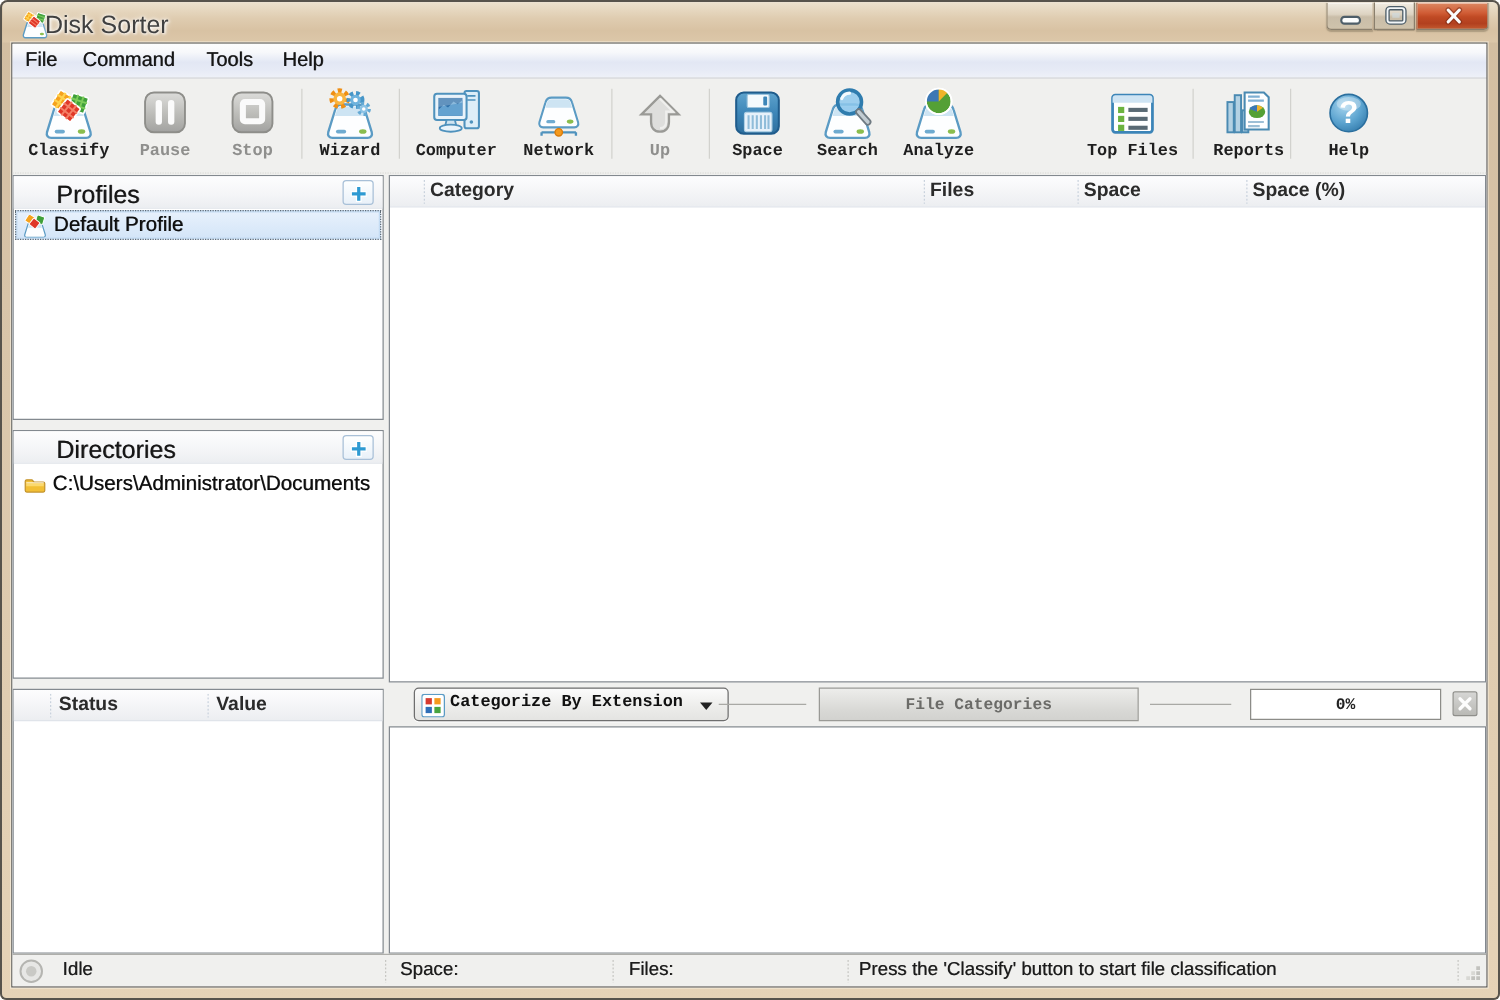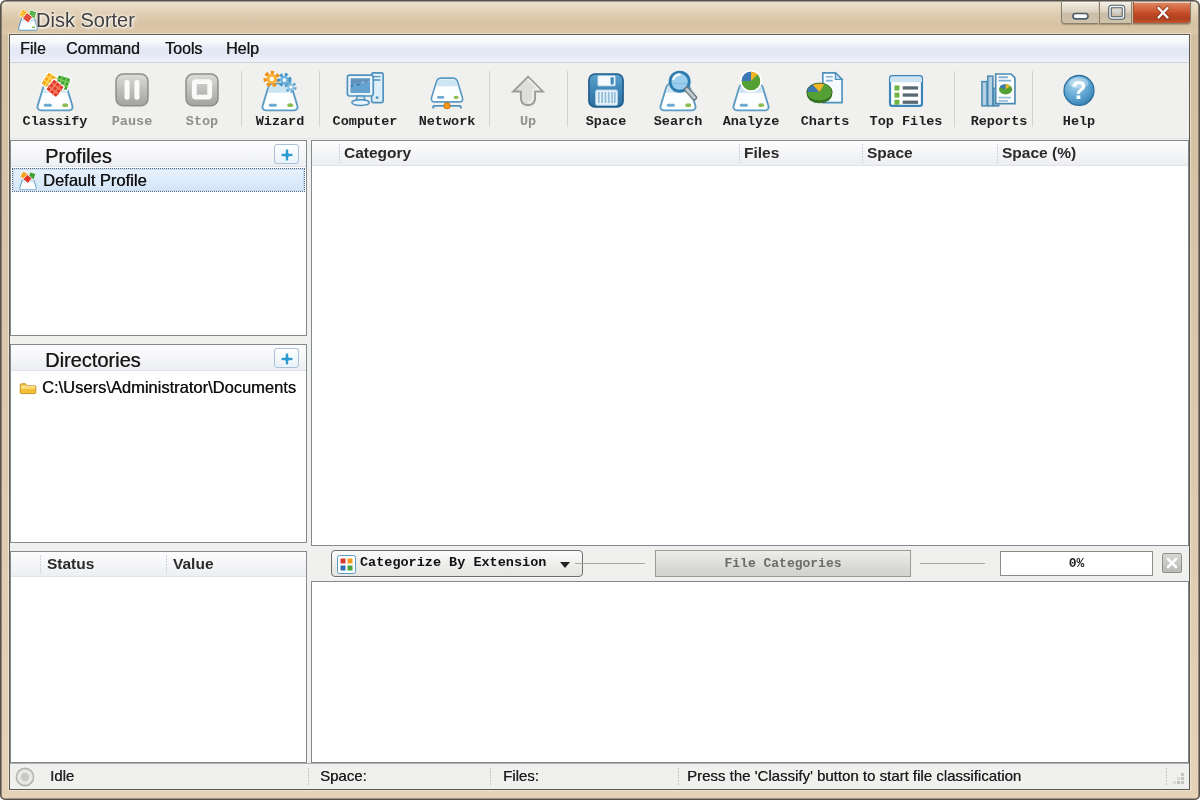--- a/index.html
+++ b/index.html
@@ -297,33 +297,20 @@
           <g transform="translate(0,4)">
               <use href="#drv"></use>
             </g>
           <circle cx="20" cy="11" r="9.3" fill="#54a035" stroke="#fff" stroke-width="1.3"></circle>
           <path d="M20,11 L20,1.7 A9.3,9.3 0 0 0 10.7,11 Z" fill="#3c78b4"></path>
           <path d="M20,11 L20,1.7 A9.3,9.3 0 0 1 26.6,4.4 Z" fill="#f0b429"></path>
           <circle cx="20" cy="11" r="9.3" fill="none" stroke="#fff" stroke-width="1.3"></circle>
         </svg>
         <span class="tb-label">Analyze</span>
       </div>
-      <div class="tb-btn" style="left:777px;width:76px">
-        <svg class="tb-ico" width="44" height="44" viewBox="0 0 40 40">
-          <path d="M18,3.5 H29.5 L35.5,9.5 V30.5 H18 Z" fill="#f4fafe" stroke="#4f92bd" stroke-width="1.5"></path>
-          <path d="M29.5,3.5 V9.5 H35.5 Z" fill="#cfe4f3" stroke="#4f92bd" stroke-width="1.2"></path>
-          <path d="M21,7 H27 M21,10.5 H27" stroke="#7fb0d4" stroke-width="1.5"></path>
-          <ellipse cx="15" cy="23" rx="11.5" ry="8.2" fill="#3a7a26"></ellipse>
-          <ellipse cx="15" cy="21" rx="11.5" ry="8.2" fill="#54a035"></ellipse>
-          <path d="M15,21 L3.5,21 A11.5,8.2 0 0 1 8.6,14.2 Z" fill="#3c78b4"></path>
-          <path d="M15,21 L8.6,14.2 A11.5,8.2 0 0 1 19.5,13.6 Z" fill="#f0b429"></path>
-          <ellipse cx="15" cy="21" rx="11.5" ry="8.2" fill="none" stroke="#2f6020" stroke-width="0.8"></ellipse>
-        </svg>
-        <span class="tb-label">Charts</span>
-      </div>
       <div class="tb-btn" style="left:854px;width:84px">
         <svg class="tb-ico" width="44" height="44" viewBox="0 0 40 40">
           <rect x="5.5" y="6.5" width="29" height="27" rx="2" fill="#fff" stroke="#3c85b8" stroke-width="2"></rect>
           <path d="M5.5,8.5 C5.5,7.4 6.4,6.5 7.5,6.5 H32.5 C33.6,6.5 34.5,7.4 34.5,8.5 V12 H5.5 Z" fill="#cfe4f3"></path>
           <rect x="9.5" y="15" width="4.5" height="4.5" fill="#6cb33f"></rect>
           <rect x="9.5" y="21.5" width="4.5" height="4.5" fill="#6cb33f"></rect>
           <rect x="9.5" y="28" width="4.5" height="4.5" fill="#6cb33f"></rect>
           <g fill="#5a6a74">
             <rect x="17" y="15.7" width="14" height="3"></rect>
               <rect x="17" y="22.2" width="14" height="3"></rect>

